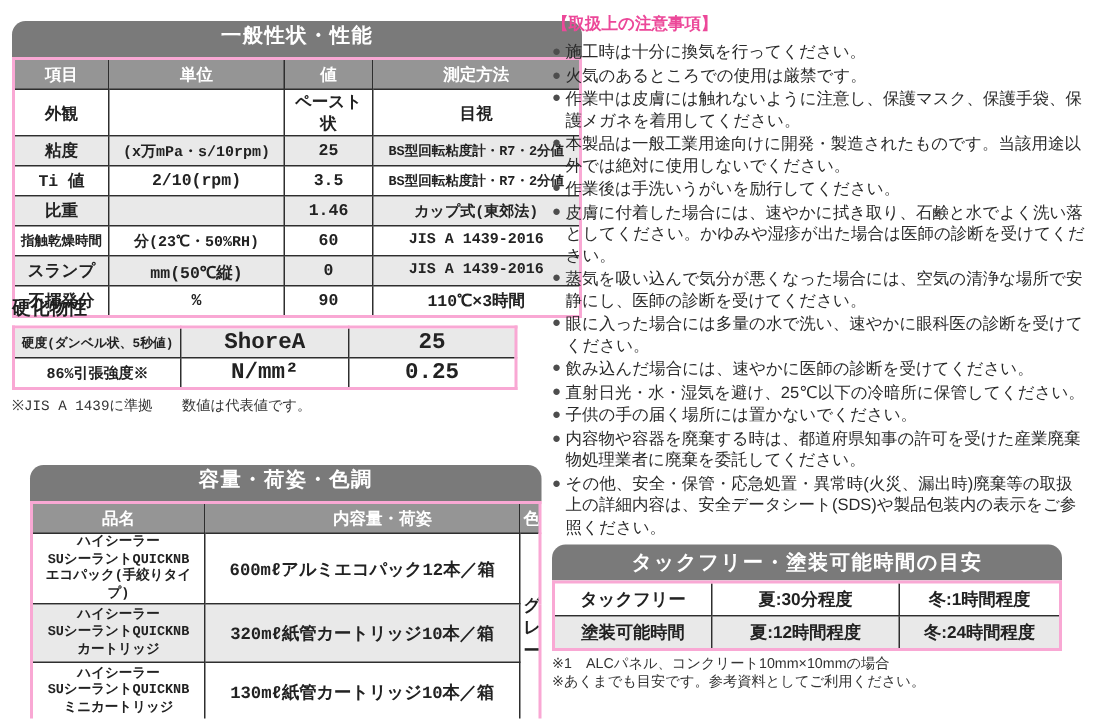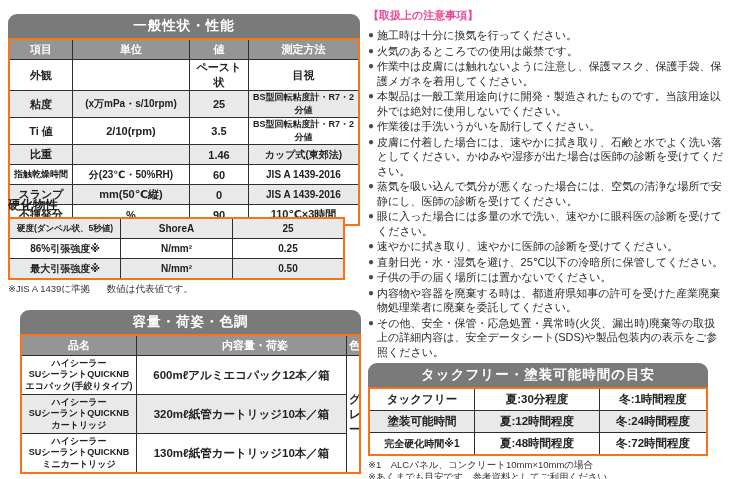--- a/index.html
+++ b/index.html
@@ -1,47 +1,47 @@
 <!DOCTYPE html>
 <html><head>
 <meta charset="utf-8">
 <style>
   html,body{margin:0;padding:0;}
   body{
     width:732px;height:479px;background:#ffffff;position:relative;overflow:hidden;
     font-family:"Liberation Sans","DejaVu Sans",sans-serif;color:#222;
   }
-  .col-left{position:absolute;left:8px;top:14px;width:352px;}
+  .col-left{position:absolute;left:8px;top:14px;width:380px;font-family:Liberation Mono, monospace;}
   .col-right{position:absolute;left:368px;top:8px;width:358px;}
 
   .band{
     background:#7a7a7a;color:#ffffff;font-weight:bold;text-align:center;
     border-radius:9px 9px 0 0;height:24px;line-height:24px;font-size:13.5px;
     letter-spacing:1px;
   }
   table{border-collapse:collapse;background:#fff;table-layout:fixed;width:100%;}
-  table{border:2px solid #f97316;}
+  table{border:2px solid #f9a8d4;}
   th,td{border:1px solid #2e2e2e;text-align:center;padding:0 2px;overflow:hidden;}
   thead th{background:#959595;color:#fff;font-weight:bold;font-size:11px;height:19px;}
   td{font-weight:bold;}
 
   
   .t-general td{font-size:11px;height:19px;}
   .t-general .c1{width:58px;}
   .t-general .c2{width:112px;}
   .t-general .c3{width:54px;}
   .t-general tbody tr:nth-child(even) td{background:#e9e9e9;}
   .fs9{font-size:9px !important;}
   .fs85{font-size:8.5px !important;}
   .fs10{font-size:10px !important;}
 
   
   .sec-cured{position:absolute;top:183px;left:0;width:337px;}
   .sec-label{font-size:12.5px;font-weight:bold;margin:0 0 3px 0;color:#1e1e1e;}
-  .t-cured td{font-size:10px;height:19px;}
+  .t-cured td{font-size:15px;height:19px;}
   .t-cured .c1{width:106px;margin-top:36px;}
   .t-cured .c2{width:107px;}
   .t-cured tbody tr:nth-child(odd) td{background:#e9e9e9;}
   .note{font-size:9.5px;color:#333;margin-top:3px;font-weight:normal;}
   .note-pair span{margin-right:14px;}
 
   
   .sec-packaging{position:absolute;top:296px;left:0;width:341px;margin-left:12px;}
   .t-pack .c1{width:110px;}
   .t-pack .c2{width:178px;padding-left:29px;}
@@ -135,25 +135,20 @@
         <tr>
           <td class="c1 fs85">硬度(ダンベル状、5秒値)</td>
           <td class="c2">ShoreA</td>
           <td>25</td>
         </tr>
         <tr>
           <td class="c1 fs10">86%引張強度※</td>
           <td class="c2">N/mm²</td>
           <td>0.25</td>
         </tr>
-        <tr>
-          <td class="c1 fs10">最大引張強度※</td>
-          <td class="c2">N/mm²</td>
-          <td>0.50</td>
-        </tr>
       </tbody>
     </table>
     <div class="note note-pair">
       <span>※JIS A 1439に準拠</span>
       <span>数値は代表値です。</span>
     </div>
   </section>
 
   <section class="sec-packaging">
     <div class="band">容量・荷姿・色調</div>
@@ -228,21 +223,21 @@
       <li>
           <span class="bullet">●</span>
           <span class="li-text">蒸気を吸い込んで気分が悪くなった場合には、空気の清浄な場所で安静にし、医師の診断を受けてください。</span>
         </li>
       <li>
           <span class="bullet">●</span>
           <span class="li-text">眼に入った場合には多量の水で洗い、速やかに眼科医の診断を受けてください。</span>
         </li>
       <li>
           <span class="bullet">●</span>
-          <span class="li-text">速やかに拭き取り、速やかに医師の診断を受けてください。</span>
+          <span class="li-text">飲み込んだ場合には、速やかに医師の診断を受けてください。</span>
         </li>
       <li>
           <span class="bullet">●</span>
           <span class="li-text">直射日光・水・湿気を避け、25℃以下の冷暗所に保管してください。</span>
         </li>
       <li>
           <span class="bullet">●</span>
           <span class="li-text">子供の手の届く場所には置かないでください。</span>
         </li>
       <li>
@@ -262,25 +257,20 @@
       <tbody>
         <tr>
           <td class="c1">タックフリー</td>
           <td class="c2">夏:30分程度</td>
           <td>冬:1時間程度</td>
         </tr>
         <tr>
           <td class="c1">塗装可能時間</td>
           <td class="c2">夏:12時間程度</td>
           <td>冬:24時間程度</td>
-        </tr>
-        <tr>
-          <td class="c1 fs10">完全硬化時間※1</td>
-          <td class="c2">夏:48時間程度</td>
-          <td>冬:72時間程度</td>
         </tr>
       </tbody>
     </table>
     <div class="tack-notes">
       <div>※1　ALCパネル、コンクリート10mm×10mmの場合</div>
       <div>※あくまでも目安です。参考資料としてご利用ください。</div>
     </div>
   </section>
 </div>
 

